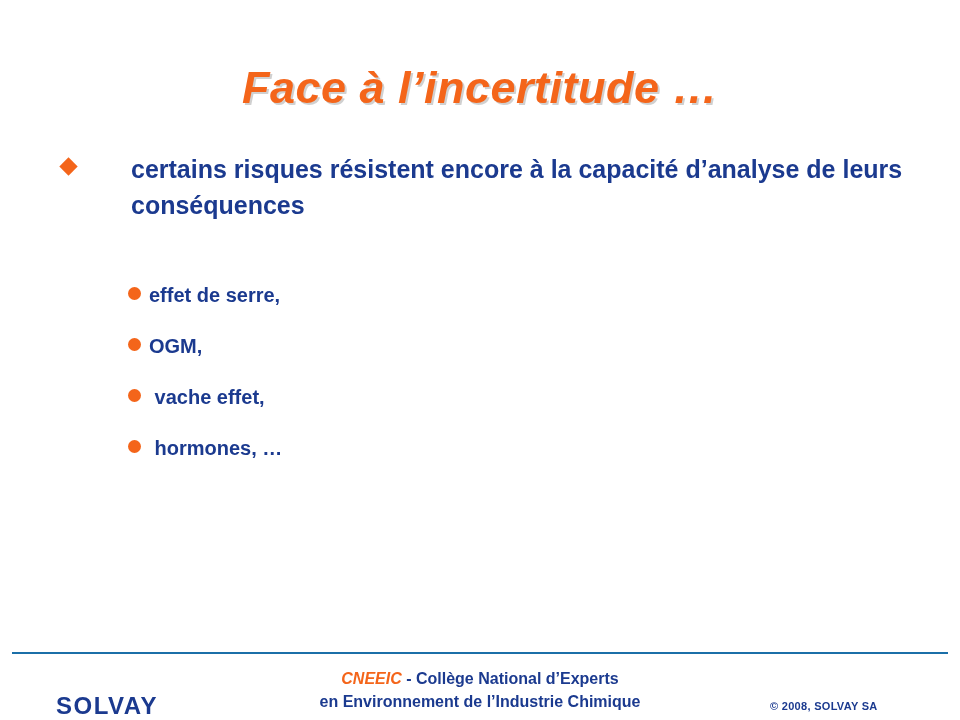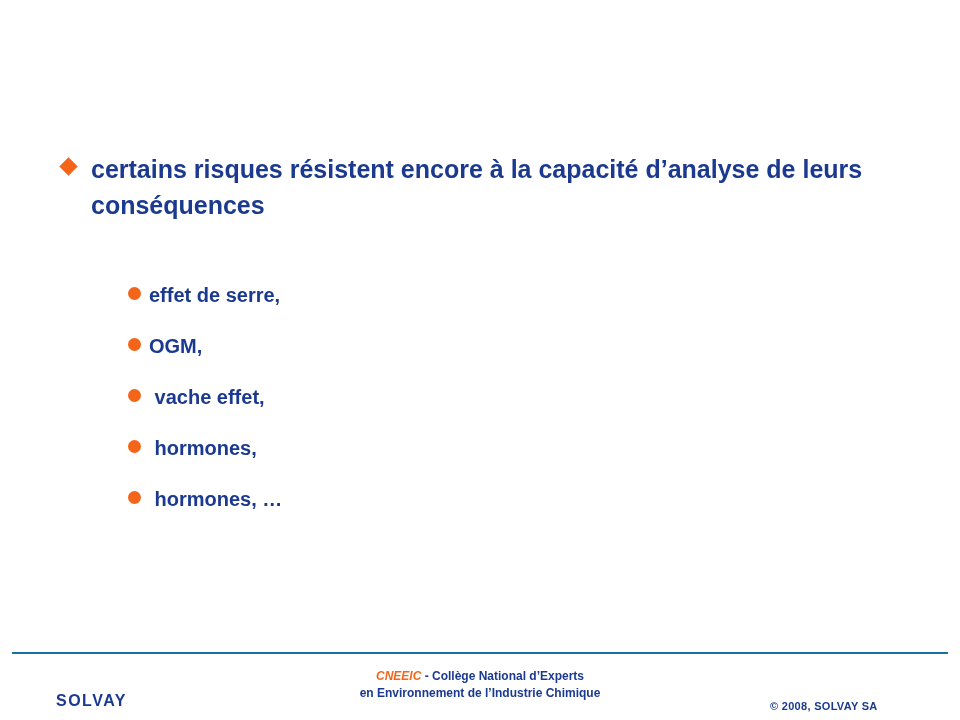--- a/index.html
+++ b/index.html
@@ -36,20 +36,21 @@
   }
 
   
   .level1 {
     position: absolute;
     left: 62px;
     top: 152px;
     width: 850px;
     display: flex;
     align-items: flex-start;
+    gap: 40px;
   }
   .diamond-bullet {
     flex: 0 0 auto;
     width: 13px;
     height: 13px;
     background: #F4651A;
     transform: rotate(45deg);
     margin-top: 8px;
     margin-right: 16px;
   }
@@ -97,32 +98,32 @@
     left: 12px;
     top: 652px;
     width: 936px;
     height: 2px;
     background: #1B6FA8;
   }
   .footer-logo {
     position: absolute;
     left: 56px;
     top: 692px;
-    font-size: 16px;
+    font-size: 24px;
     font-weight: bold;
     color: #1B3A8F;
     letter-spacing: 1.5px;
   }
   .footer-center {
     position: absolute;
     left: 230px;
     top: 668px;
     width: 500px;
     text-align: center;
-    font-size: 12px;
+    font-size: 16px;
     font-weight: bold;
     color: #1B3A8F;
     line-height: 1.42;
   }
   .footer-center .highlight {
     color: #F4651A;
     font-style: italic;
   }
   .footer-copyright {
     position: absolute;
@@ -133,20 +134,21 @@
     color: #1B3A8F;
     letter-spacing: 0.3px;
     text-align: right;
   }
 </style>
 </head>
 <body>
 
 <div class="slide">
 
+  <div class="slide-title">Face à l’incertitude …</div>
 
   <div class="level1">
     <span class="diamond-bullet"></span>
     <span class="level1-text">certains risques résistent encore à la capacité d’analyse  de leurs conséquences</span>
   </div>
 
   <div class="level2-list">
 
     <div class="level2-item">
       <span class="round-bullet"></span>
@@ -156,24 +158,20 @@
     <div class="level2-item">
       <span class="round-bullet"></span>
       <span class="level2-text">OGM,</span>
     </div>
 
     <div class="level2-item">
       <span class="round-bullet"></span>
       <span class="level2-text"> vache effet,</span>
     </div>
 
-    <div class="level2-item">
-      <span class="round-bullet"></span>
-      <span class="level2-text"> hormones,</span>
-    </div>
 
     <div class="level2-item">
       <span class="round-bullet"></span>
       <span class="level2-text"> hormones, …</span>
     </div>
 
   </div>
 
   <div class="footer-rule"></div>
 

